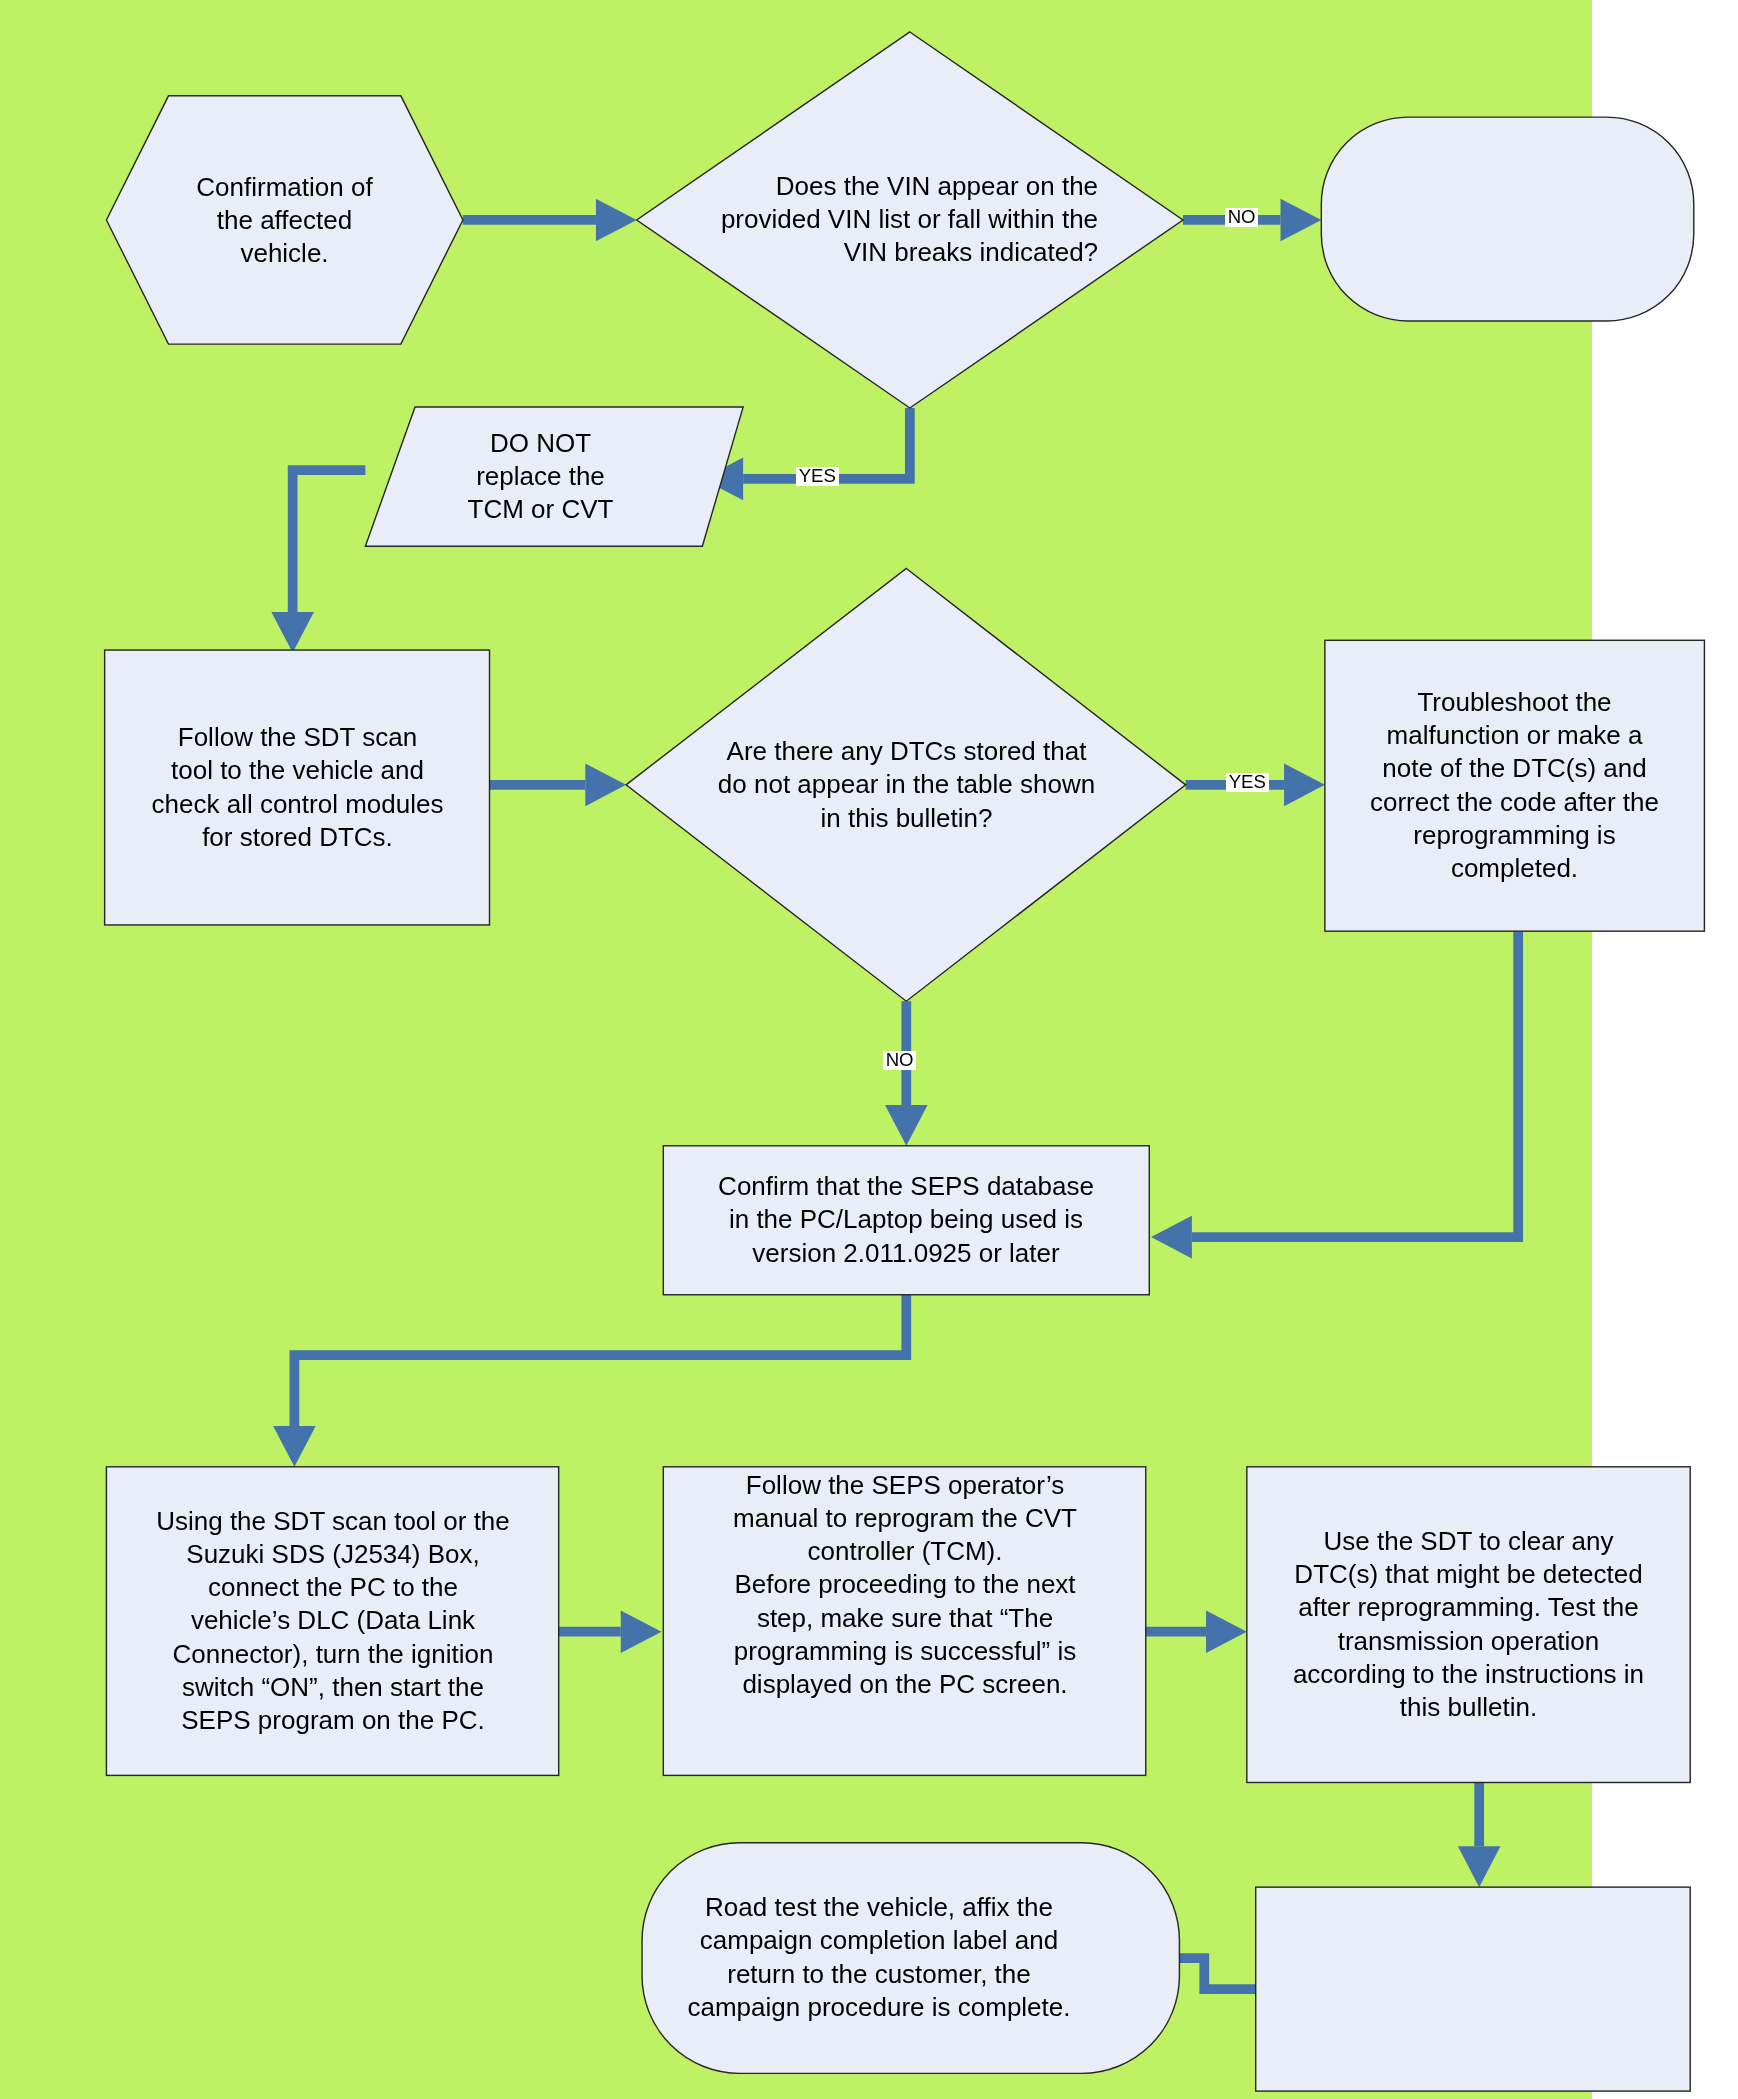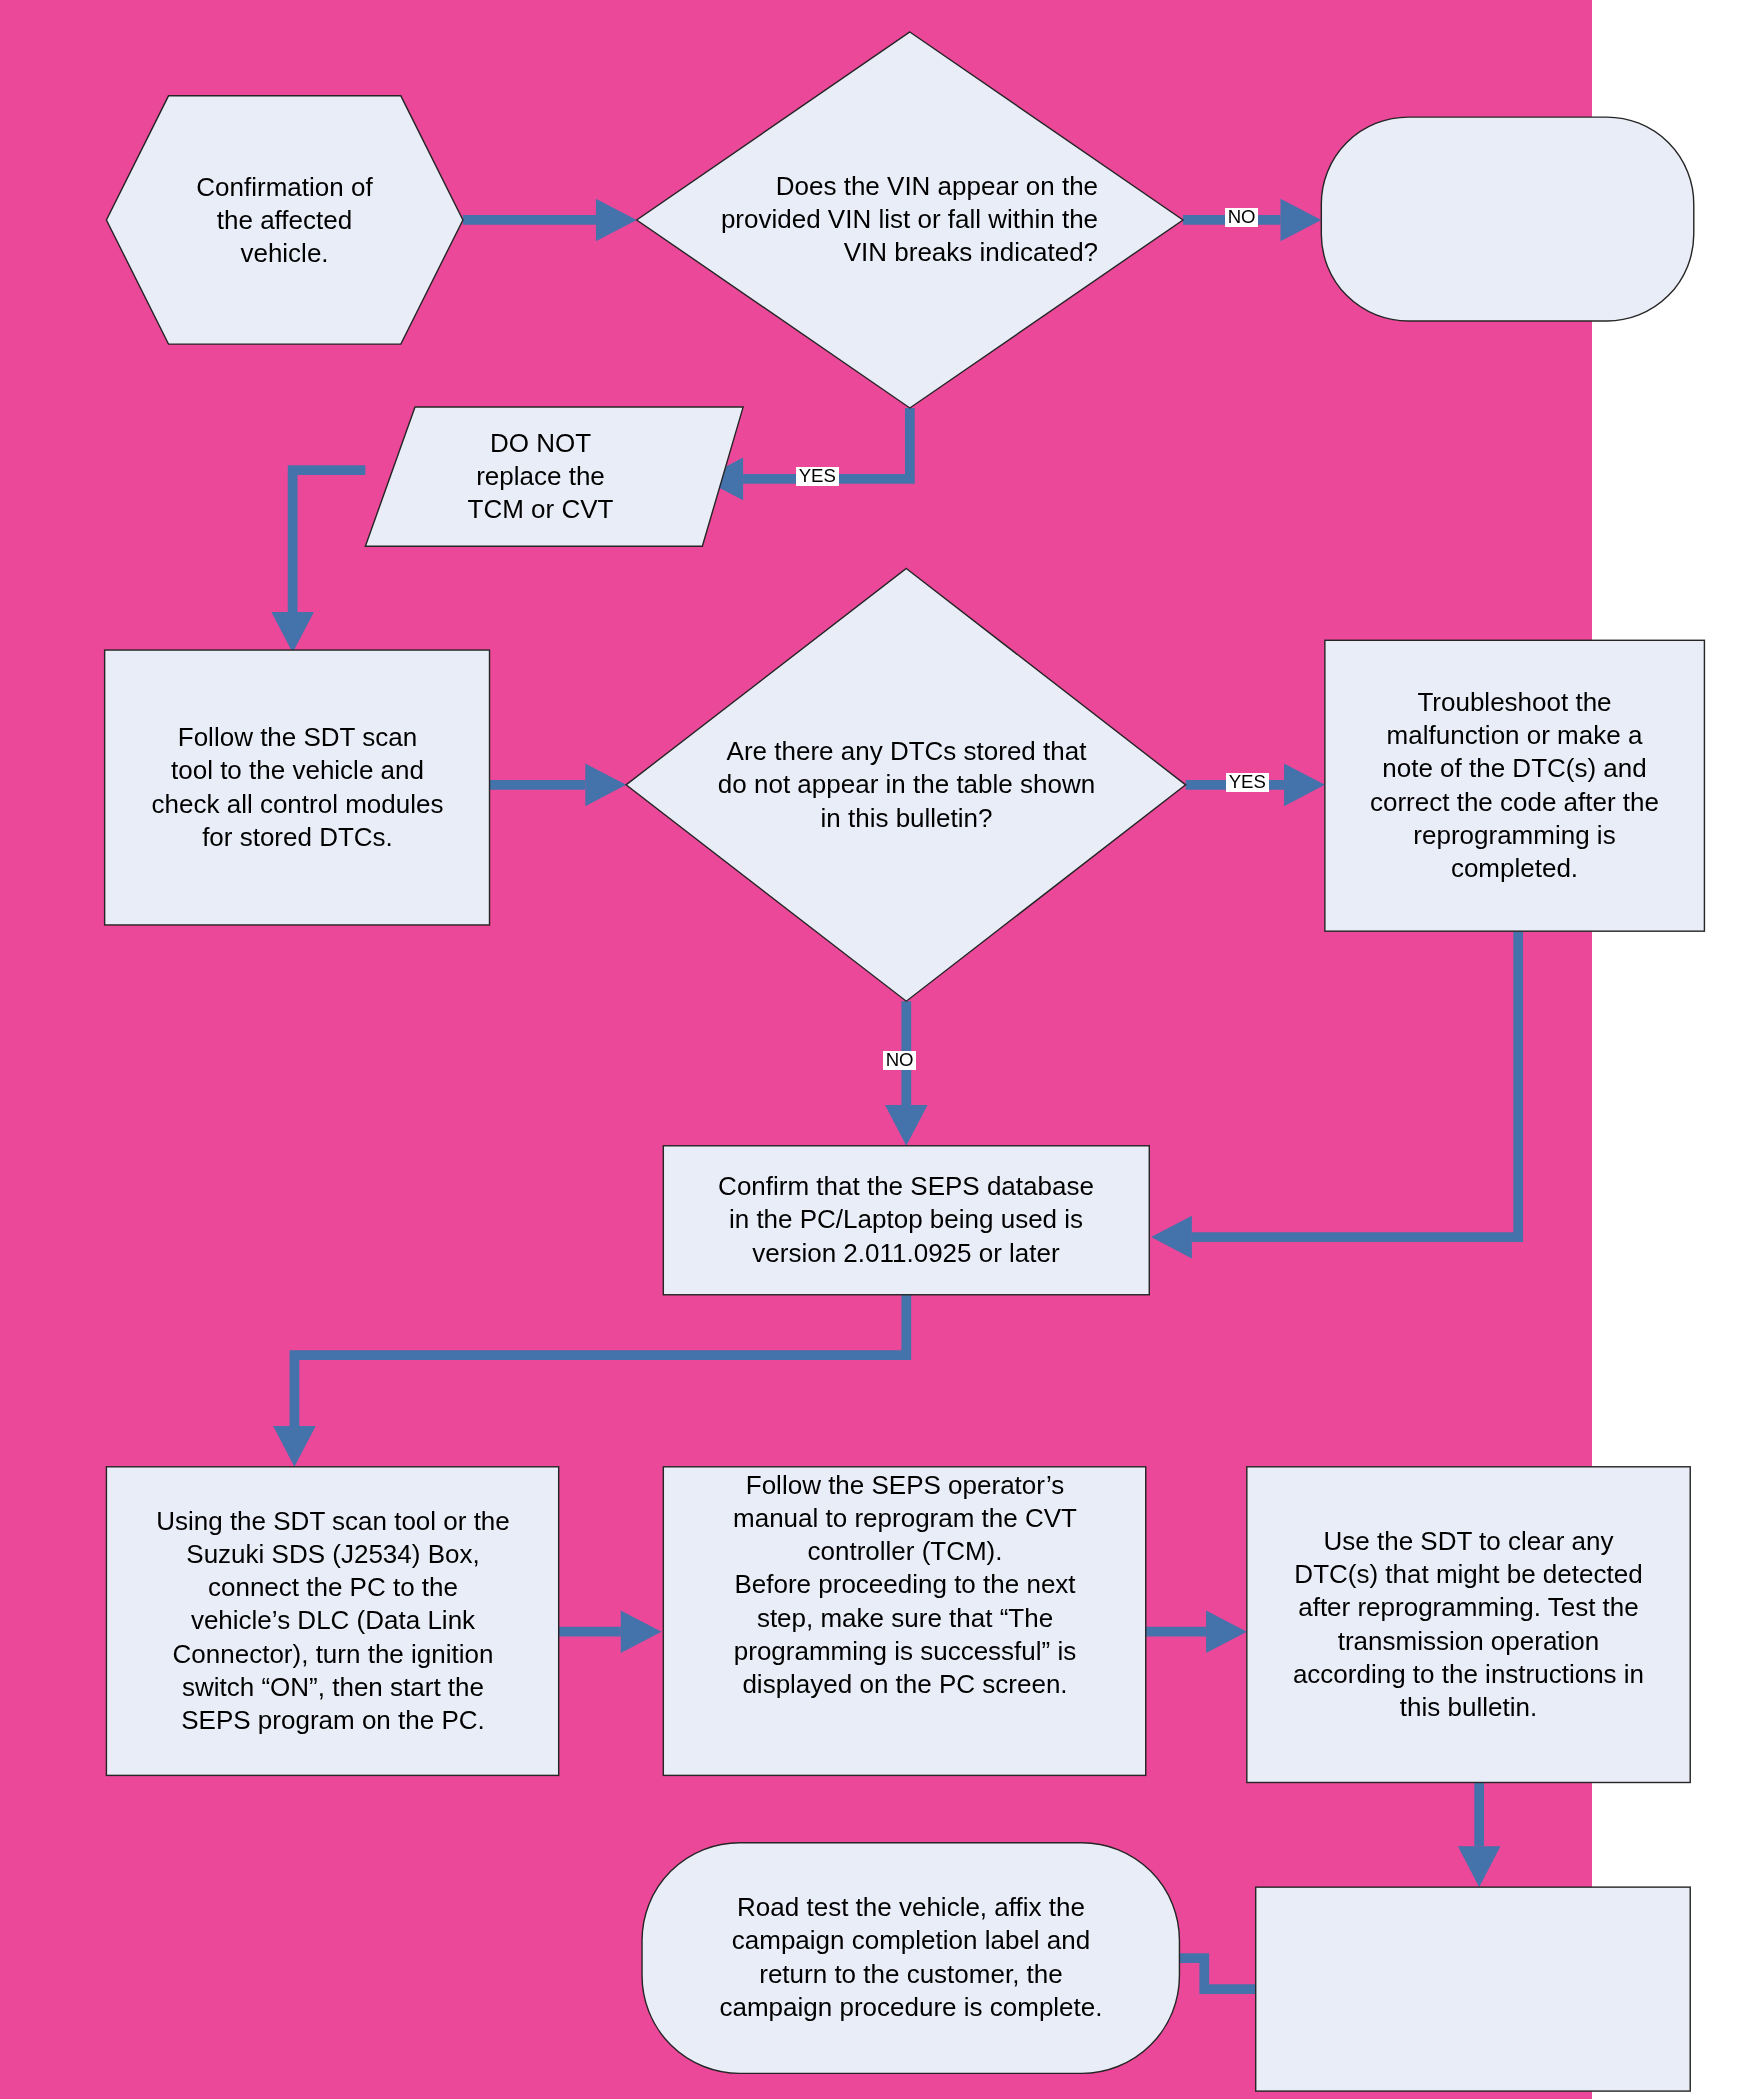--- a/index.html
+++ b/index.html
@@ -10,21 +10,21 @@
   body {
     width: 1739px;
     height: 2100px;
     font-family: "Liberation Sans", sans-serif;
     overflow: hidden;
   }
   #flowchart-root {
     position: relative;
     width: 1592px;
     height: 2100px;
-    background: #ec4899;
+    background: #bef264;
   }
   svg.chart-layer {
     position: absolute;
     top: 0;
     left: 0;
     width: 1739px;
     height: 2100px;
   }
   .shape-fill {
     fill: #e9edf7;
@@ -215,21 +215,21 @@
 displayed on the PC screen.</div>
 
   <div class="node-text" style="left:1252px; top:1474px; width:433px; height:301px;text-align:center;">Use the SDT to clear any
 DTC(s) that might be detected
 after reprogramming. Test the
 transmission operation
 according to the instructions in
 this bulletin.</div>
 
 
-  <div class="node-text" style="left:653px; top:1853px; width:516px; height:209px;text-align:center;">Road test the vehicle, affix the
+  <div class="node-text" style="left:621px; top:1853px; width:516px; height:209px;text-align:center;">Road test the vehicle, affix the
 campaign completion label and
 return to the customer, the
 campaign procedure is complete.</div>
 
   <div class="edge-label" style="left:1225px; top:208px;">NO</div>
 
   <div class="edge-label" style="left:796px; top:467px;">YES</div>
 
   <div class="edge-label" style="left:1226px; top:773px;">YES</div>
 

